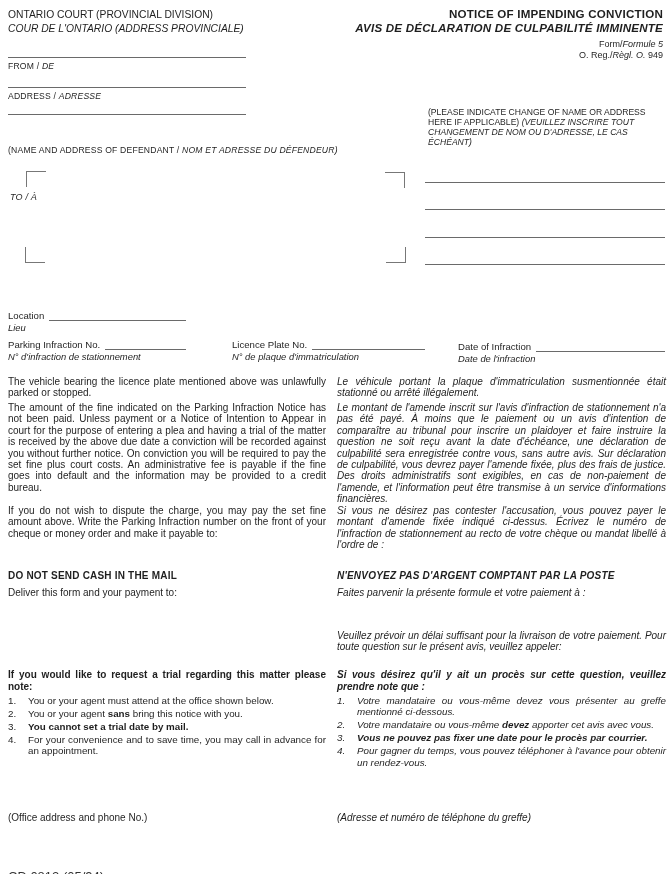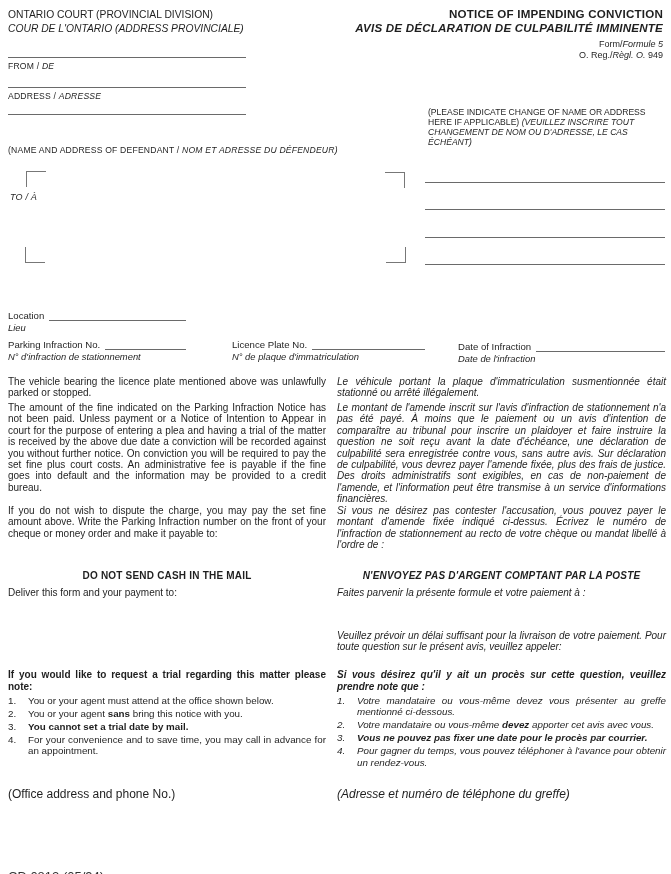--- a/index.html
+++ b/index.html
@@ -35,28 +35,28 @@
   .field-row .lbl { white-space:nowrap; }
   .field-row .fline { flex:1; border-bottom:1px solid #6a6a6a; margin-left:5px; height:10px; }
   .field-fr { font-size:9.4px; margin-top:1px; }
 
   
   .col { position:absolute; top:376px; height:492px; }
   .col-en { left:8px; width:318px; }
   .col-fr { left:337px; width:329px; }
   .blk { position:absolute; left:0; right:0; }
   .para { font-size:10px; line-height:11.4px; text-align:justify; }
-  .center-head { font-size:10px; font-weight:bold; text-align:center; letter-spacing:.2px; }
+  .center-head { font-size:10px; font-weight:bold; text-align:left; letter-spacing:.2px; }
   .trial-head { font-size:10px; font-weight:bold; line-height:11.6px; text-align:justify; }
   .olist { font-size:9.8px; line-height:11.4px; }
   .olist .item { display:flex; margin-bottom:1.5px; }
   .olist .num { width:20px; flex:0 0 20px; }
   .olist .txt { flex:1; text-align:justify; }
 
-  .office-note { font-size:12px; }
+  .office-note { font-size:10px;margin-top:25px; }
   .footer-code { position:absolute; left:8px; top:869px; font-size:13px; color:#333; }
 </style>
 </head>
 <body>
 
 <div class="page">
 
   <div class="court-block">
     <div>ONTARIO COURT (PROVINCIAL DIVISION)</div>
     <div class="fr">COUR DE L'ONTARIO (ADDRESS PROVINCIALE)</div>

